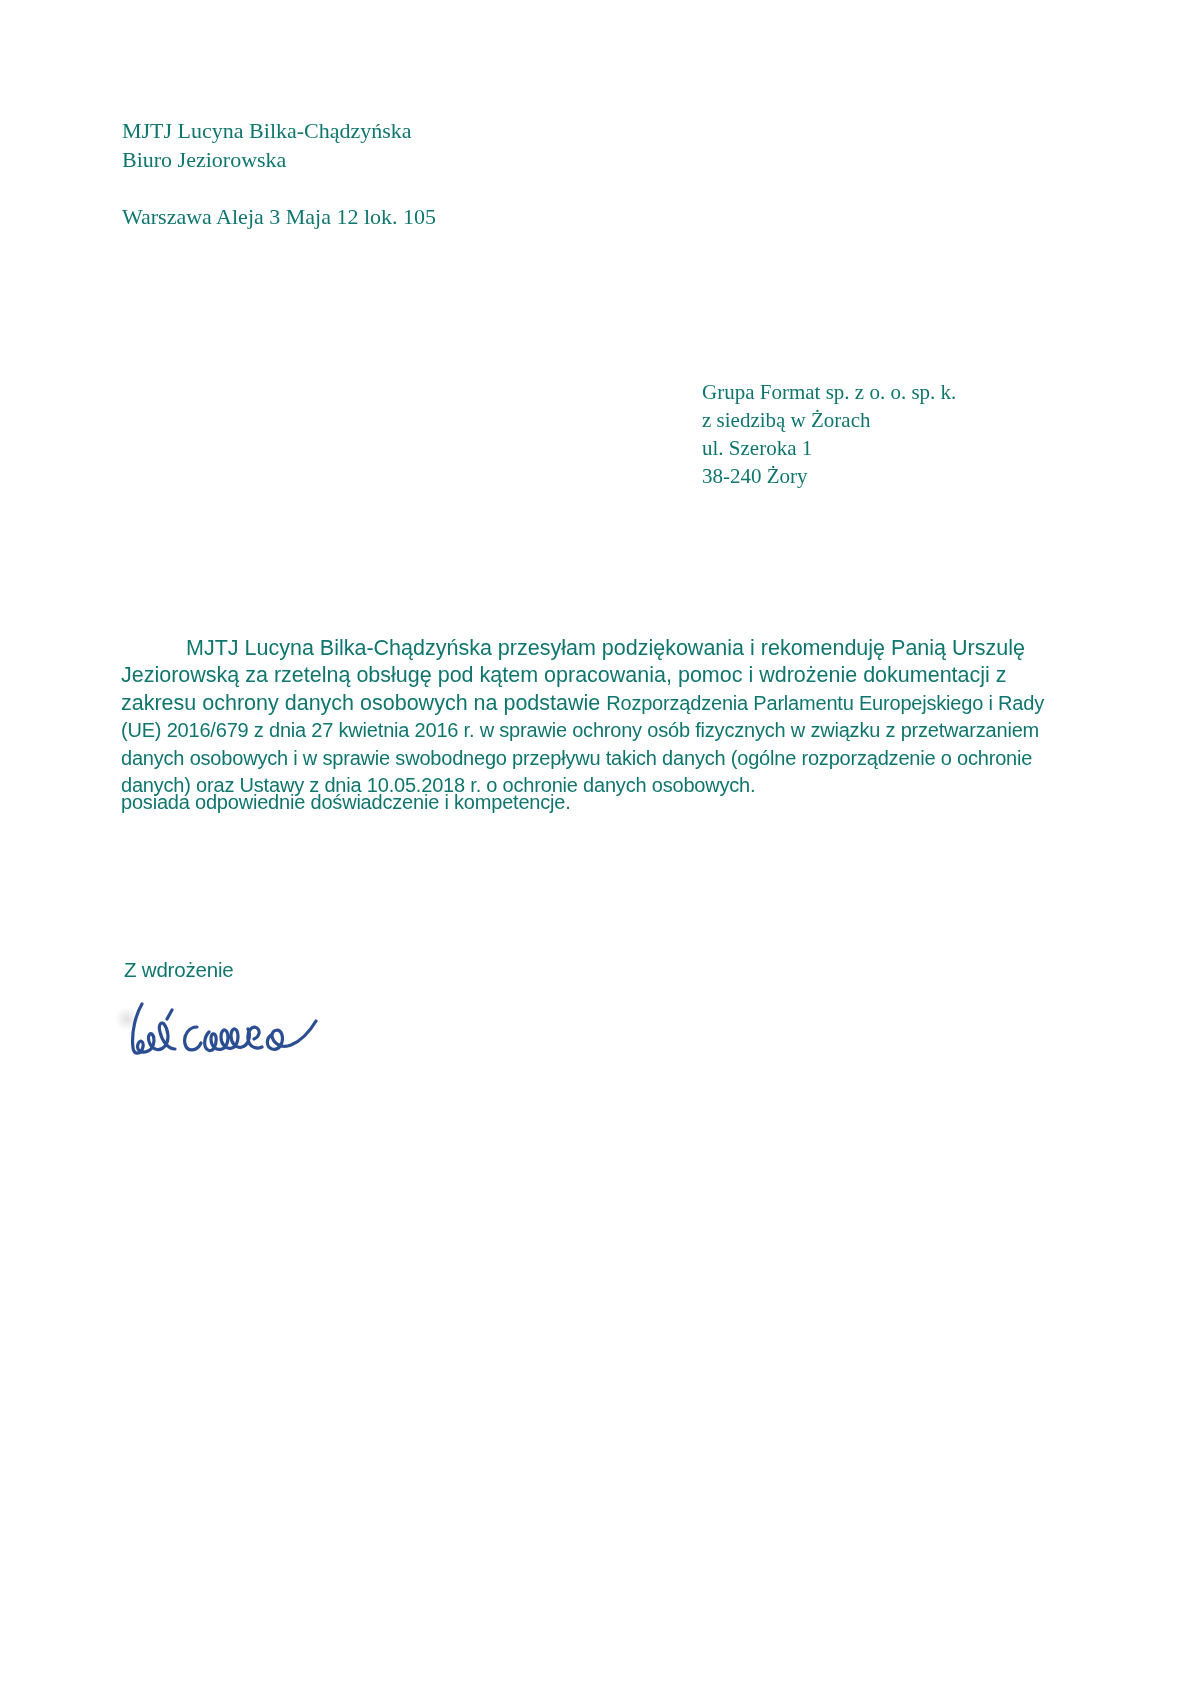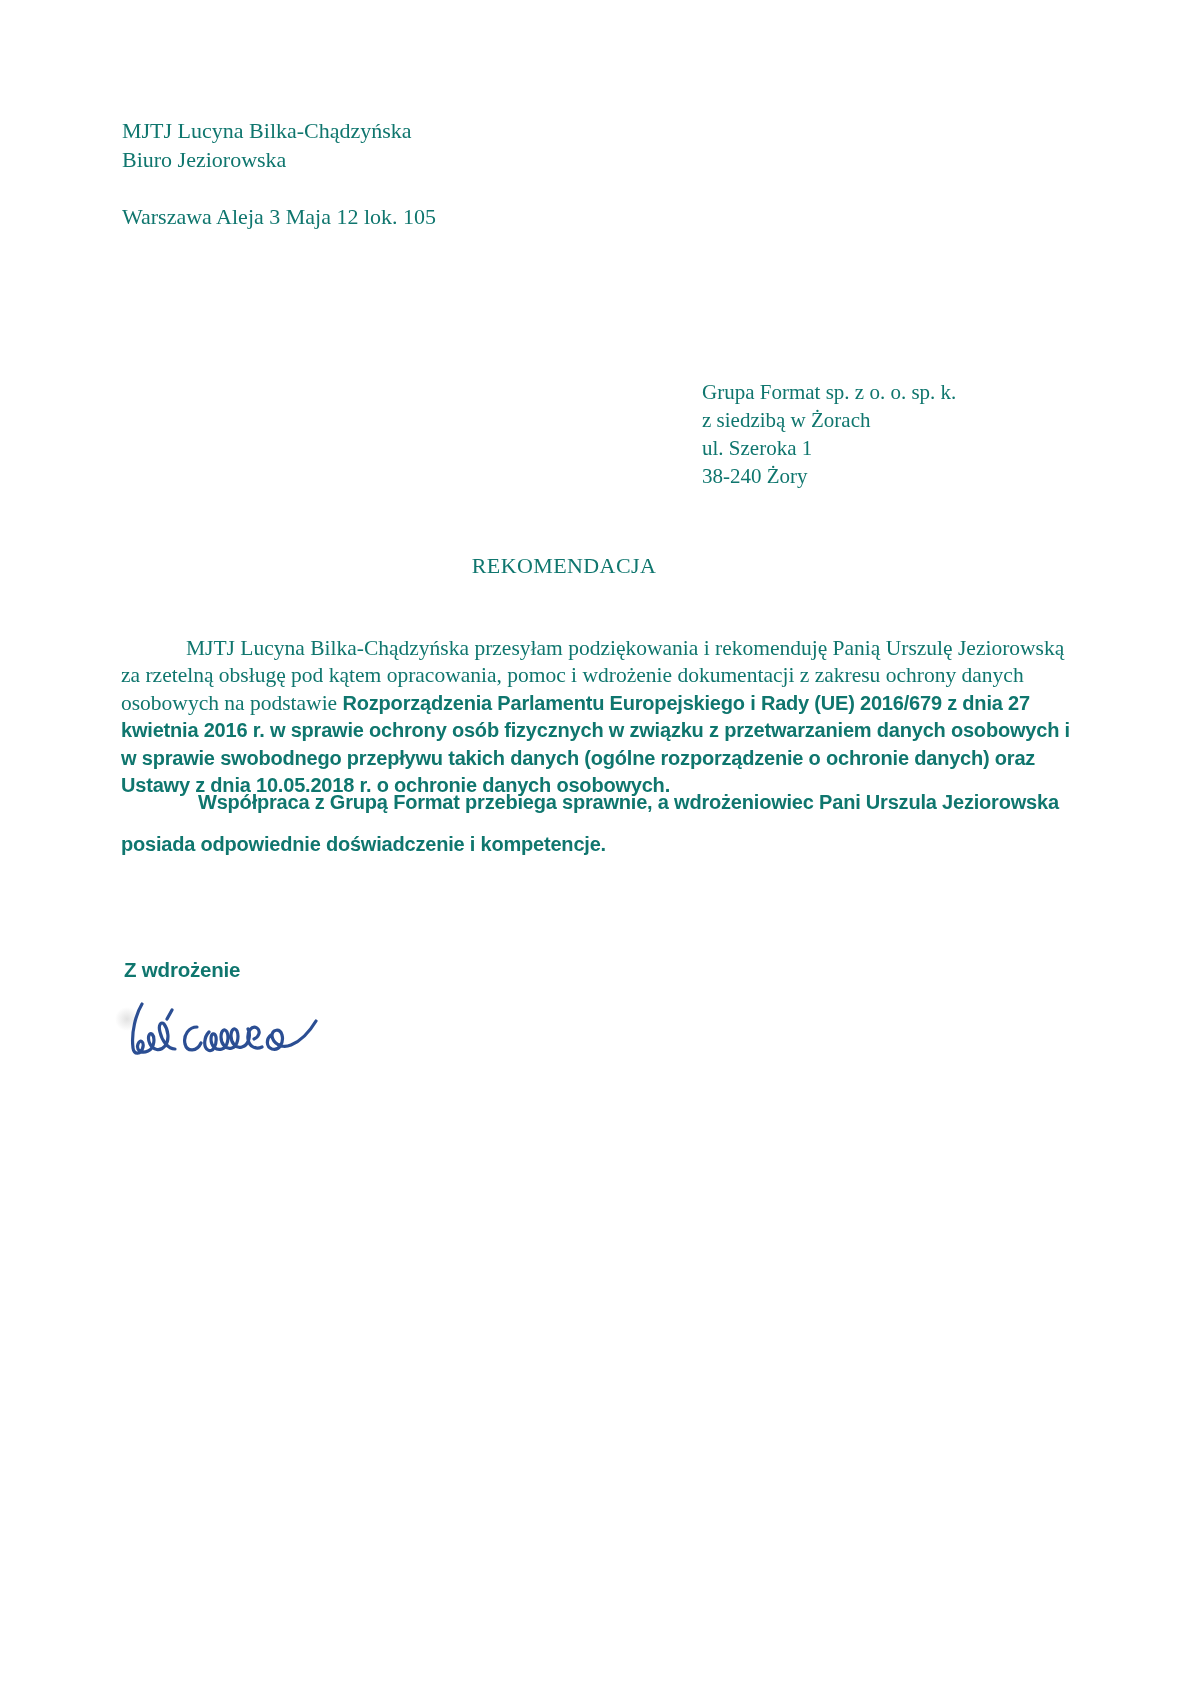--- a/index.html
+++ b/index.html
@@ -9,22 +9,22 @@
   }
   .page {
     position: relative;
     width: 1193px;
     height: 1700px;
     background: #ffffff;
     overflow: hidden;
     font-family: "Liberation Serif", serif;
     color: #0f766e;
   }
-  .serif { font-family: Liberation Serif, serif; }
-  .sans  { font-family: "Liberation Sans", sans-serif; letter-spacing: -0.2px; font-weight: bold; }
+  .serif { font-family: Liberation Sans, sans-serif; }
+  .sans  { font-family: "Liberation Sans", sans-serif; letter-spacing: -0.2px; }
 
   .sender-block {
     position: absolute;
     left: 122px;
     top: 116px;
     font-size: 22px;
     line-height: 29px;
     white-space: nowrap;
   }
   .sender-address { margin-top: 28px; }
@@ -105,26 +105,24 @@
     <div class="sender-address">Warszawa Aleja 3 Maja 12 lok. 105</div>
   </div>
 
   <div class="recipient-block">
     <div>Grupa Format sp. z o. o. sp. k.</div>
     <div>z siedzibą w Żorach</div>
     <div>ul. Szeroka 1</div>
     <div>38-240 Żory</div>
   </div>
 
-  <div class="doc-title">REKOMENDACJA</div>
 
   <p class="para1"><span class="serif">MJTJ Lucyna Bilka-Chądzyńska przesyłam podziękowania i rekomenduję Panią Urszulę Jeziorowską za rzetelną obsługę pod kątem opracowania, pomoc i wdrożenie dokumentacji z zakresu ochrony danych osobowych na podstawie </span><span class="sans">Rozporządzenia Parlamentu Europejskiego i Rady (UE) 2016/679 z dnia 27 kwietnia 2016 r. w sprawie ochrony osób fizycznych w związku z przetwarzaniem danych osobowych i w sprawie swobodnego przepływu takich danych (ogólne rozporządzenie o ochronie danych) oraz Ustawy z dnia 10.05.2018 r.  o ochronie danych osobowych.</span></p>
 
   <div class="para2 sans">
-    <div class="p2-first">Współpraca z Grupą Format przebiega sprawnie, a wdrożeniowiec Pani Urszula Jeziorowska</div>
     <div>posiada odpowiednie doświadczenie i kompetencje.</div>
   </div>
 
   <div class="closing sans">Z wdrożenie</div>
 
   <div class="smudge"></div>
 
   <div class="signature-wrap">
     <svg width="210" height="62" viewBox="0 0 210 62">
       <path fill="none" stroke-width="3.2" stroke-linecap="round" stroke-linejoin="round" d="M32,6 C26,16 21,34 23,50

